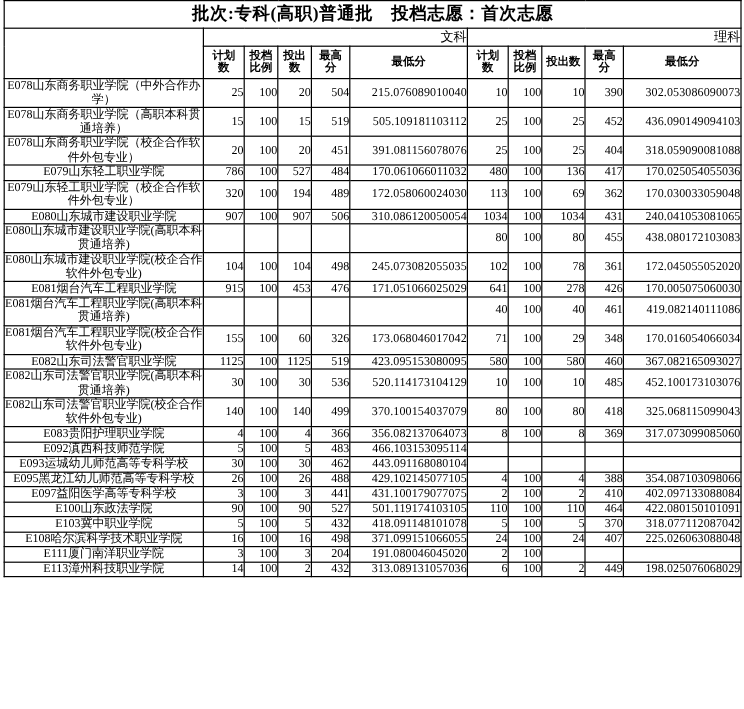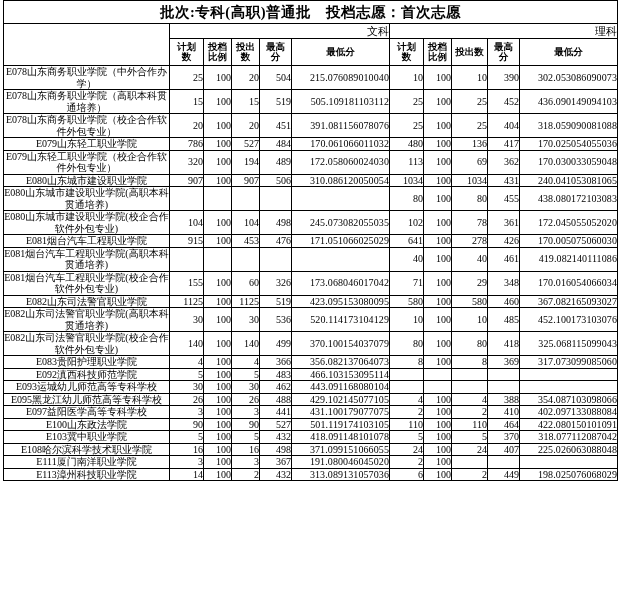--- a/index.html
+++ b/index.html
@@ -432,21 +432,21 @@
           <td class="num">100</td>
           <td class="num">24</td>
           <td class="num">407</td>
           <td class="score">225.026063088048</td>
         </tr>
         <tr>
           <td class="school">E111厦门南洋职业学院</td>
           <td class="num">3</td>
           <td class="num">100</td>
           <td class="num">3</td>
-          <td class="num">367</td>
+          <td class="num">204</td>
           <td class="score">191.080046045020</td>
           <td class="num">2</td>
           <td class="num">100</td>
           <td class="num"></td>
           <td class="num"></td>
           <td class="score"></td>
         </tr>
         <tr>
           <td class="school">E113漳州科技职业学院</td>
           <td class="num">14</td>

